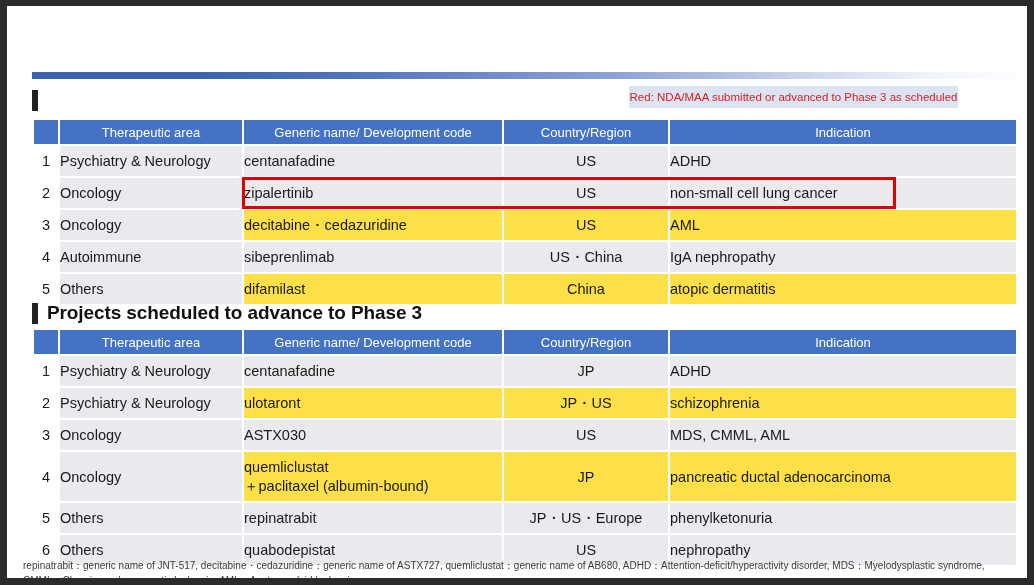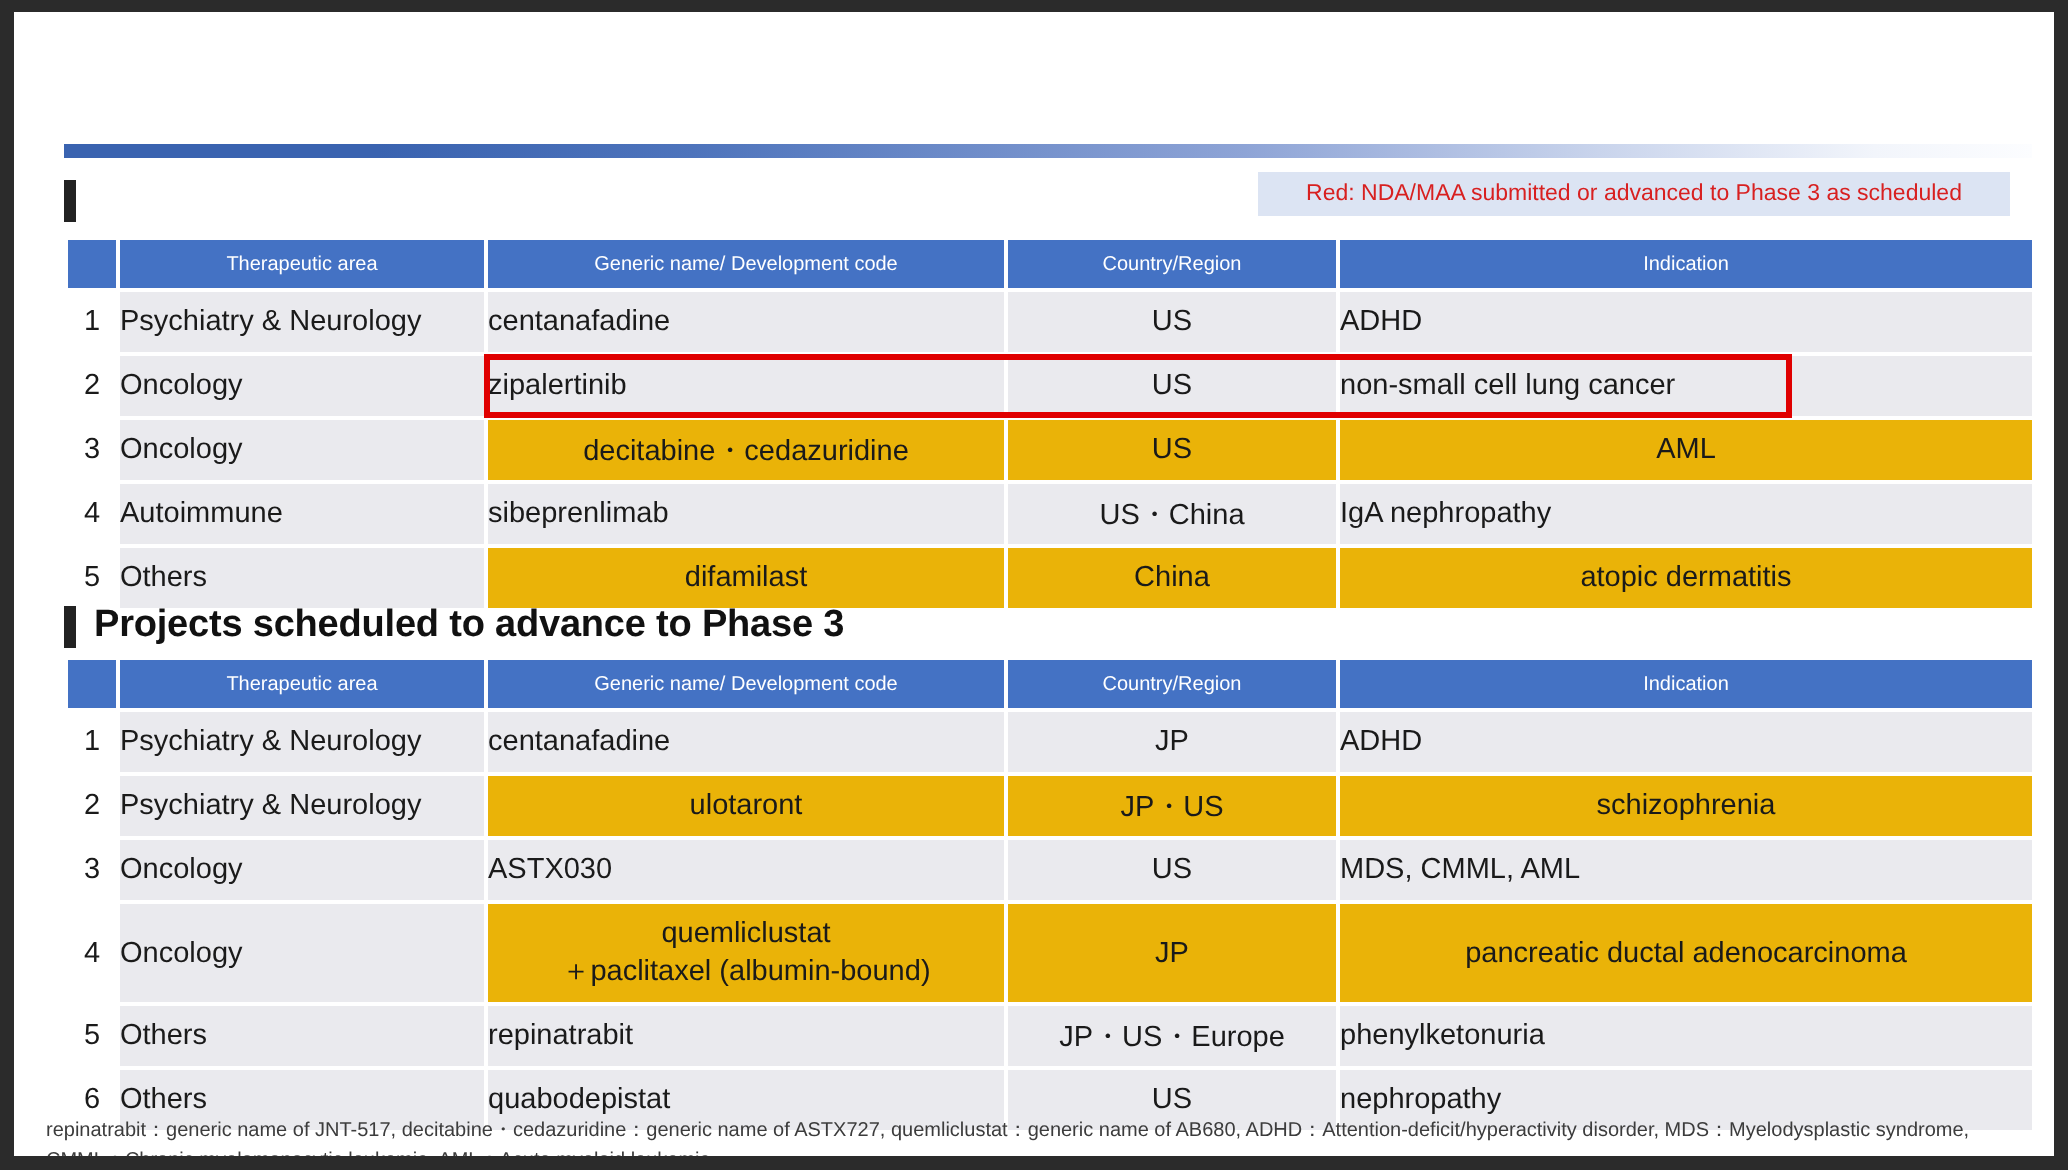--- a/index.html
+++ b/index.html
@@ -93,21 +93,21 @@
     color: #111111;
     white-space: nowrap;
     letter-spacing: -0.1px;
   }
 
   
   .legend-note {
     position: absolute;
     left: 622px;
     top: 80px;
-    width: 376px;
+    width: 329px;
     height: 22px;
     background: #DCE4F3;
     color: #D82020;
     font-size: 11.5px;
     display: flex;
     align-items: center;
     justify-content: center;
     white-space: nowrap;
   }
 
@@ -123,21 +123,21 @@
   table.grid th, table.grid td {
     padding: 0;
     margin: 0;
     font-size: 14.5px;
     vertical-align: middle;
   }
   table.grid th {
     background: #4472C4;
     color: #ffffff;
     font-weight: normal;
-    font-size: 10px;
+    font-size: 13px;
     height: 24px;
     text-align: center;
   }
   table.grid th.idx { width: 24px; }
   table.grid col.c-idx   { width: 24px; }
   table.grid col.c-area  { width: 182px; }
   table.grid col.c-gen   { width: 258px; }
   table.grid col.c-reg   { width: 164px; }
   table.grid col.c-ind   { width: 346px; }
 
@@ -165,21 +165,21 @@
   td.reg {
     text-align: center;
     color: #1a1a1a;
   }
   td.ind {
     text-align: left;
     padding-left: 9px;
     color: #1a1a1a;
   }
   tr.r-odd td.gen, tr.r-odd td.reg, tr.r-odd td.ind { background: #EAEAEE; }
-  tr.r-even td.gen, tr.r-even td.reg, tr.r-even td.ind { background: #eab308; text-align: center; }
+  tr.r-even td.gen, tr.r-even td.reg, tr.r-even td.ind { background: #fde047; }
   tr.r-odd td.area { background: #EAEAEE; }
   tr.r-even td.area { background: #EAEAEE; }
 
   tr.body-row td { height: 30px; }
   tr.body-row.tall td { height: 49px; }
 
   .red { color: #D91B22; }
   .cell-two-line {
     line-height: 1.28;
     white-space: pre-line;

